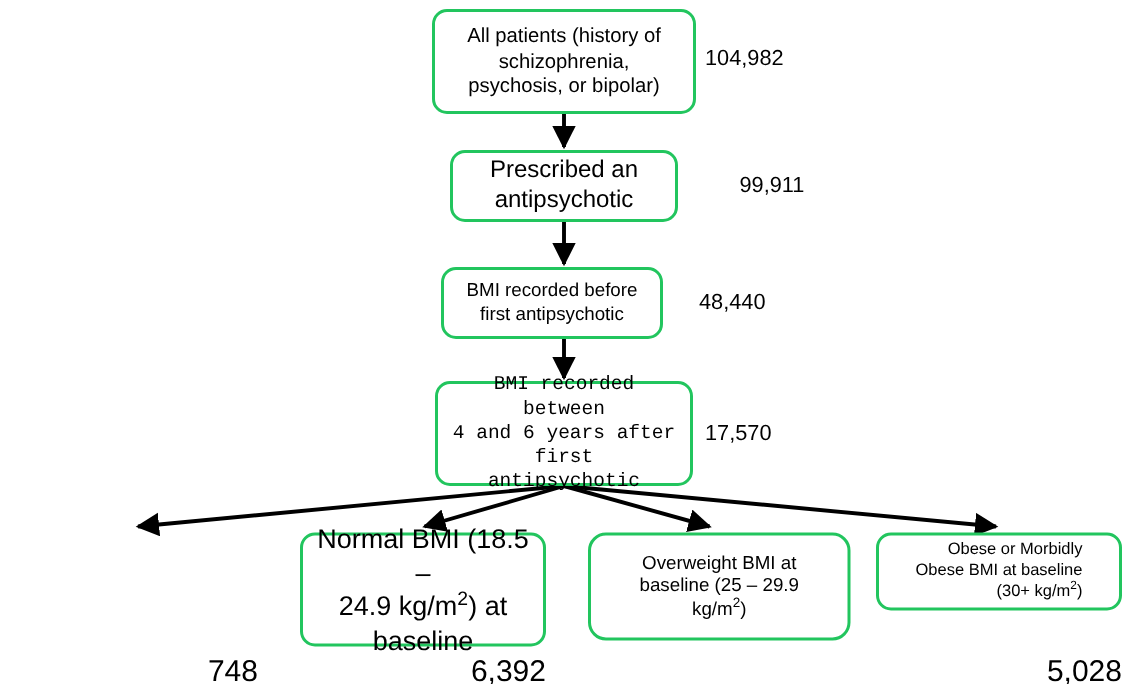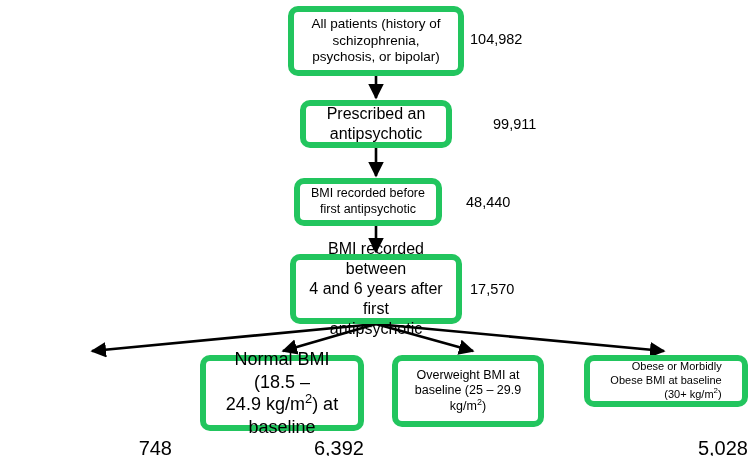--- a/index.html
+++ b/index.html
@@ -16,21 +16,21 @@
     overflow: hidden;
   }
   #canvas {
     position: relative;
     width: 755px;
     height: 456px;
   }
   .node {
     position: absolute;
     box-sizing: border-box;
-    border: 6px solid #22c55e;
+    border: 2px solid #22c55e;
     border-radius: 10px;
     background: #ffffff;
     display: flex;
     align-items: center;
     justify-content: center;
     text-align: center;
     line-height: 1.25;
     padding: 3px 6px;
     z-index: 3;
   }
@@ -49,25 +49,25 @@
     top: 0;
     width: 755px;
     height: 456px;
     z-index: 1;
     overflow: visible;
   }
   
   #n0 { left: 288px; top: 6px;   width: 176px; height: 70px;  font-size: 13.5px; }
   #n1 { left: 300px; top: 100px; width: 152px; height: 48px;  font-size: 16px; }
   #n2 { left: 294px; top: 178px; width: 148px; height: 48px;  font-size: 12.5px; }
-  #n3 { left: 290px; top: 254px; width: 172px; height: 70px;  font-size: 16px; }
+  #n3 { left: 290px; top: 254px; width: 172px; height: 70px;  font-size: 13px; font-family: Liberation Mono, monospace; }
   
   #l0 { left: 8px;   top: 355px; width: 164px; height: 72px; font-size: 12.5px; }
   #l1 { left: 200px; top: 355px; width: 164px; height: 76px; font-size: 18px; }
-  #l2 { left: 392px; top: 355px; width: 152px; height: 72px; font-size: 12.5px; }
+  #l2 { left: 392px; top: 355px; width: 175px; height: 72px; font-size: 12.5px; border-radius: 12px; }
   #l3 { left: 584px; top: 355px; width: 164px; height: 52px; font-size: 11px; text-align: right; }
   
   #c0 { left: 470px; top: 31px;  font-size: 14.5px; }
   #c1 { left: 462px; top: 116px; font-size: 14.5px; margin-left: 31px; }
   #c2 { left: 466px; top: 194px; font-size: 14.5px; }
   #c3 { left: 470px; top: 281px; font-size: 14.5px; }
   
   .leaf-count { font-size: 20px; top: 437px; text-align: right; width: 164px; }
   #lc0 { left: 8px; }
   #lc1 { left: 200px; }

